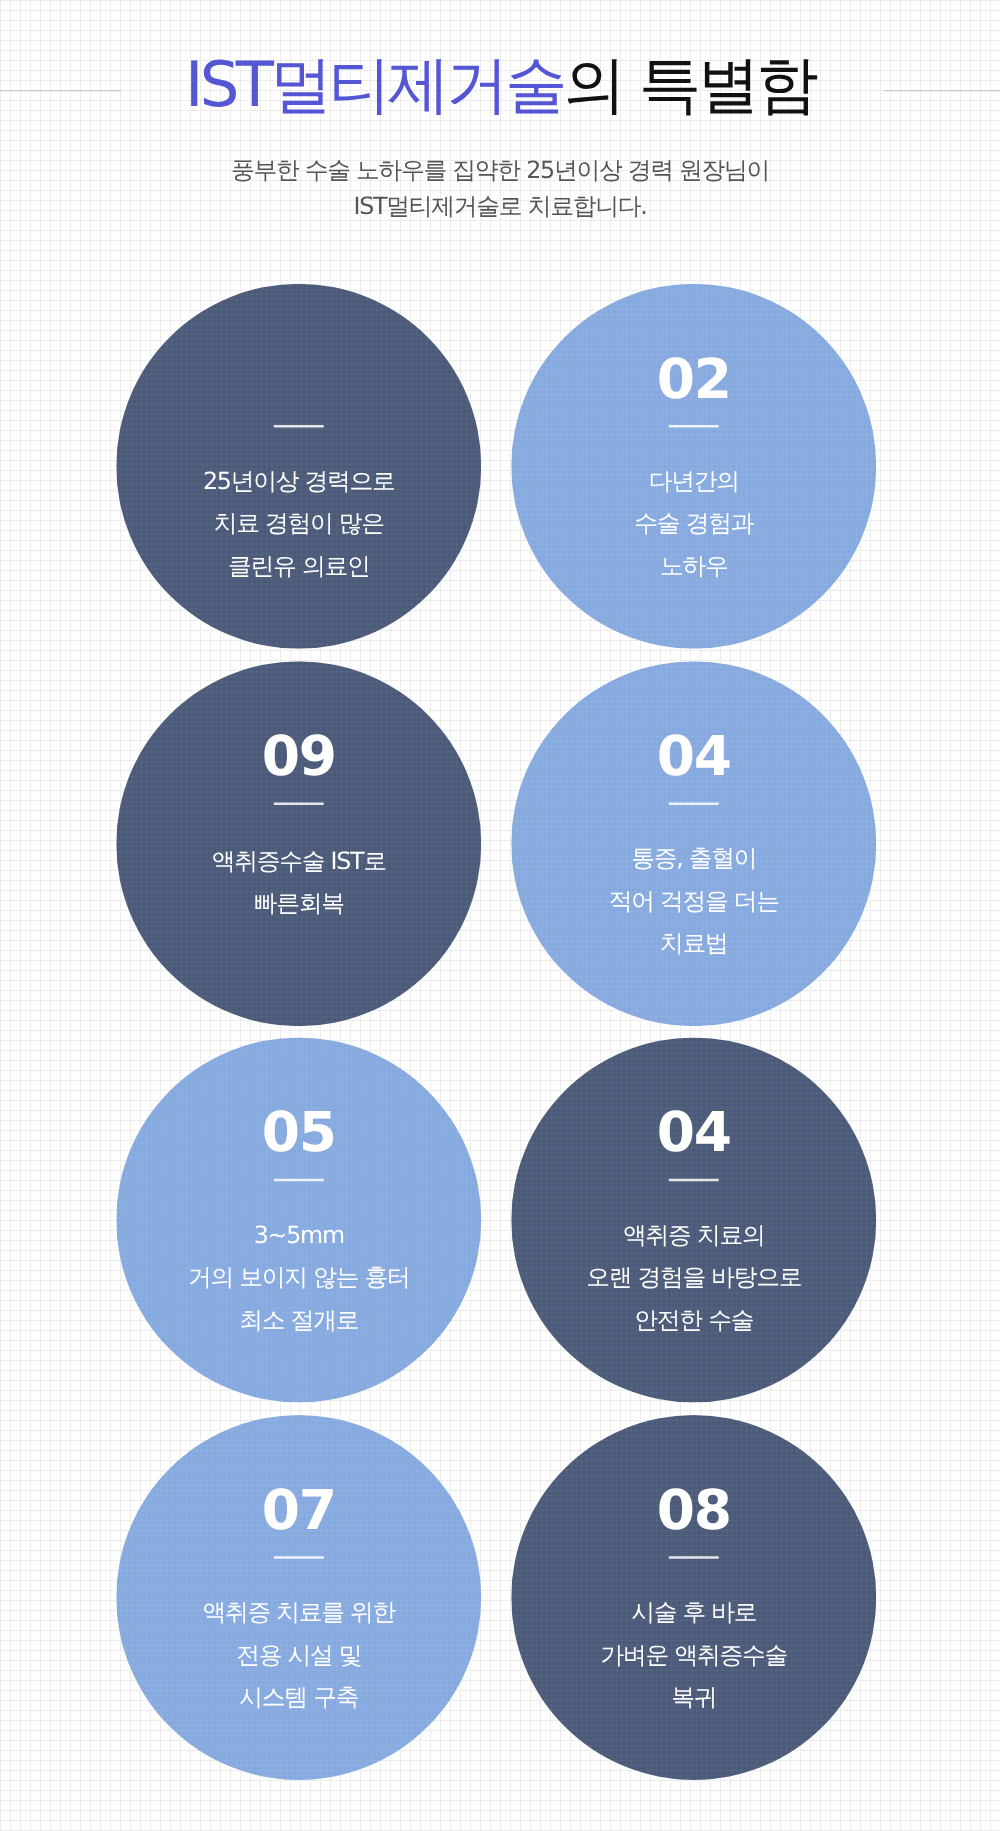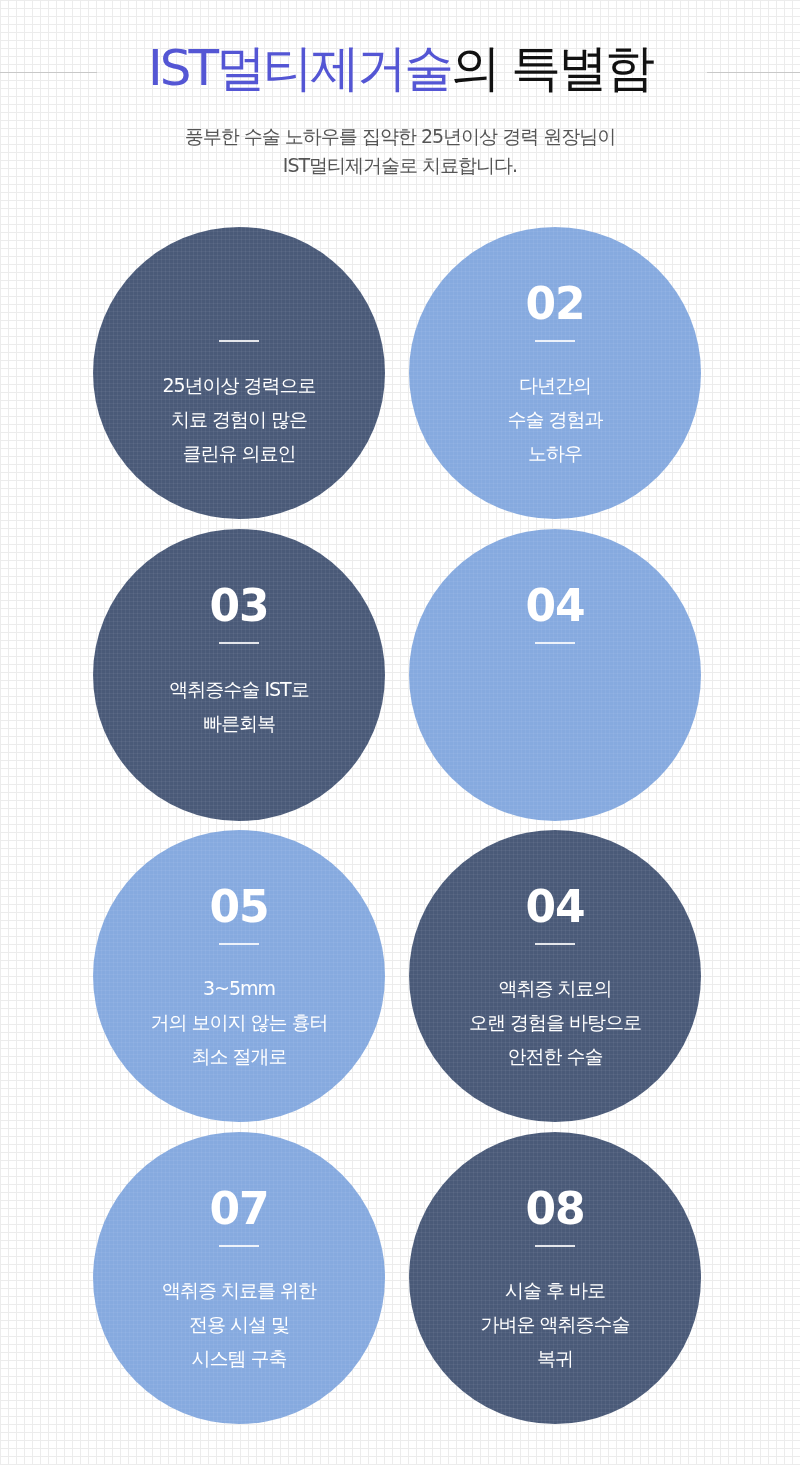--- a/index.html
+++ b/index.html
@@ -121,31 +121,36 @@
   <div class="num">02</div>
   <div class="divider"></div>
   <div class="desc lines-3">
     <div>다년간의</div>
     <div>수술 경험과</div>
     <div>노하우</div>
   </div>
 </div>
 
 <div class="circle dark" style="left:93px; top:529px;">
-  <div class="num">03</div>
+  <div class="num">09</div>
   <div class="divider"></div>
   <div class="desc lines-2">
     <div>액취증수술 IST로</div>
     <div>빠른회복</div>
   </div>
 </div>
 
 <div class="circle light" style="left:409px; top:529px;">
   <div class="num">04</div>
   <div class="divider"></div>
+  <div class="desc lines-3">
+    <div>통증, 출혈이</div>
+    <div>적어 걱정을 더는</div>
+    <div>치료법</div>
+  </div>
 </div>
 
 <div class="circle light" style="left:93px; top:830px;">
   <div class="num">05</div>
   <div class="divider"></div>
   <div class="desc lines-3">
     <div>3~5mm</div>
     <div>거의 보이지 않는 흉터</div>
     <div>최소 절개로</div>
   </div>

